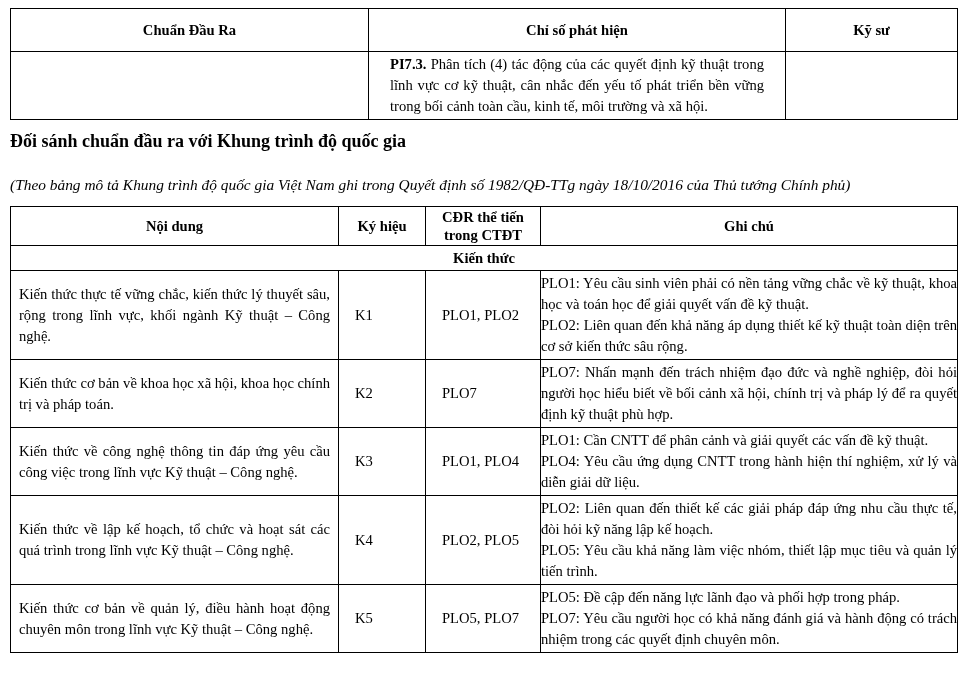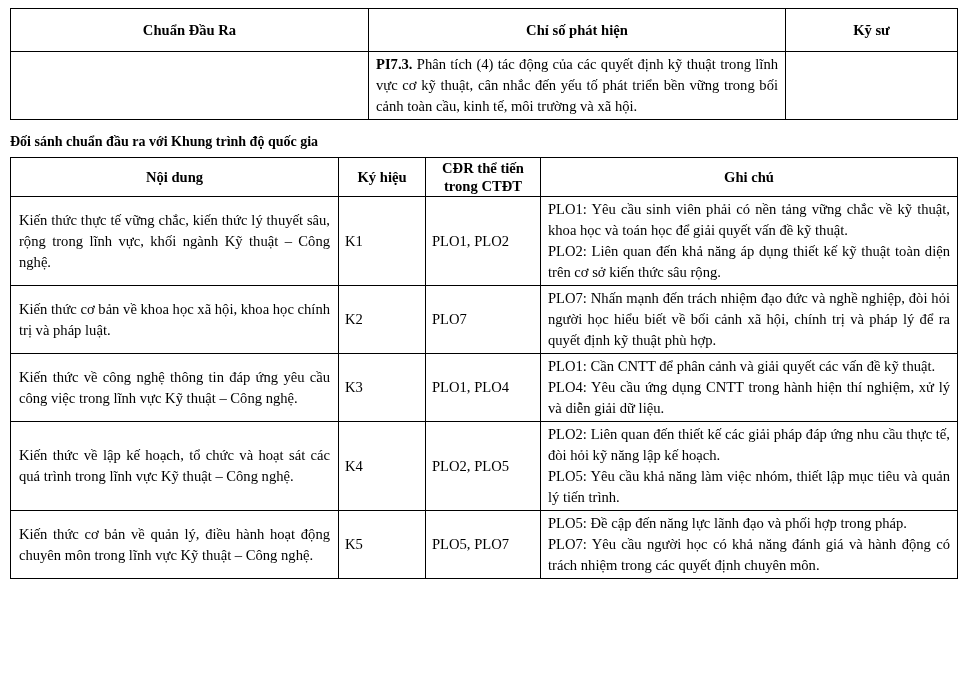--- a/index.html
+++ b/index.html
@@ -7,49 +7,49 @@
     width:967px; height:673px; overflow:hidden;
     font-family:"Liberation Serif", serif;
     color:#000; font-size:14.6px;
   }
   .doc { padding:8px 10px 0 10px; }
 
   table { border-collapse:collapse; table-layout:fixed; width:947px; }
   th, td {
     border:1.5px solid #000;
     vertical-align:middle;
-    padding:1px 6px;
+    padding:1px 16px;
     line-height:21px;
     overflow:hidden;
   }
 
   
   .t1 th { height:40px; text-align:center; font-weight:bold; }
-  .t1 .cell-pi { text-align:justify; padding:2px 7px; }
+  .t1 .cell-pi { text-align:justify; padding:2px 21px; }
   .t1 .cell-empty { height:58px; }
   .b { font-weight:bold; }
 
   
   .heading {
-    font-weight:bold; font-size:14px;
-    margin:11px 0 5px 0; line-height:21px;
+    font-weight:bold; font-size:18px;
+    margin:11px 0 20px 0; line-height:21px;
   }
   .note {
     font-style:italic; font-size:15.4px;
     line-height:26px; margin:0 0 8px 0;
     text-align:justify;
   }
 
   
   .t2 th { text-align:center; font-weight:bold; line-height:18px; height:36px; padding:1px 4px; }
   .t2 .section-row td { text-align:center; font-weight:bold; height:22px; line-height:20px; }
   .t2 .cell-noidung { text-align:justify; padding:2px 8px; }
   .t2 .cell-kyhieu { }
   .t2 .cell-cdr { }
-  .t2 .cell-ghichu { padding:2px 7px; vertical-align:middle;margin-top:8px; }
+  .t2 .cell-ghichu { padding:2px 0; vertical-align:middle;margin-top:8px; }
   .t2 .note-line { text-align:justify; }
 </style>
 </head>
 <body>
 
 <div class="doc">
 
   <table class="t1">
     <colgroup>
       <col style="width:358px">
@@ -66,48 +66,52 @@
     <tbody>
       <tr>
         <td class="cell-empty"></td>
         <td class="cell-pi"><span class="b">PI7.3.</span> <span>Phân tích (4) tác động của các quyết định kỹ thuật trong lĩnh vực cơ kỹ thuật, cân nhắc đến yếu tố phát triển bền vững trong bối cảnh toàn cầu, kinh tế, môi trường và xã hội.</span></td>
         <td class="cell-empty"></td>
       </tr>
     </tbody>
   </table>
 
   <p class="heading">Đối sánh chuẩn đầu ra với Khung trình độ quốc gia</p>
+  <p class="note">(Theo bảng mô tả Khung trình độ quốc gia Việt Nam ghi trong Quyết định số 1982/QĐ-TTg ngày 18/10/2016 của Thủ tướng Chính phủ)</p>
 
   <table class="t2">
     <colgroup>
       <col style="width:328px">
         <col style="width:87px">
         <col style="width:115px">
         <col style="width:417px">
     </colgroup>
     <thead>
       <tr>
         <th>Nội dung</th>
         <th>Ký hiệu</th>
         <th>CĐR thể tiến trong CTĐT</th>
         <th>Ghi chú</th>
       </tr>
     </thead>
     <tbody>
+      <tr class="section-row">
+        <td colspan="4">Kiến thức</td>
+      </tr>
     <tr>
           <td class="cell-noidung">Kiến thức thực tế vững chắc, kiến thức lý thuyết sâu, rộng trong lĩnh vực, khối ngành Kỹ thuật – Công nghệ.</td>
           <td class="cell-kyhieu">K1</td>
           <td class="cell-cdr">PLO1, PLO2</td>
           <td class="cell-ghichu">
             <div class="note-line">PLO1: Yêu cầu sinh viên phải có nền tảng vững chắc về kỹ thuật, khoa học và toán học để giải quyết vấn đề kỹ thuật.</div>
             <div class="note-line">PLO2: Liên quan đến khả năng áp dụng thiết kế kỹ thuật toàn diện trên cơ sở kiến thức sâu rộng.</div>
           </td>
         </tr>
         <tr>
-          <td class="cell-noidung">Kiến thức cơ bản về khoa học xã hội, khoa học chính trị và pháp luật.</td>
+          <td class="cell-noidung">Kiến thức cơ bản về khoa học xã hội, khoa học chính trị và pháp toán.</td>
           <td class="cell-kyhieu">K2</td>
           <td class="cell-cdr">PLO7</td>
           <td class="cell-ghichu">
             <div class="note-line">PLO7: Nhấn mạnh đến trách nhiệm đạo đức và nghề nghiệp, đòi hỏi người học hiểu biết về bối cảnh xã hội, chính trị và pháp lý để ra quyết định kỹ thuật phù hợp.</div>
           </td>
         </tr>
         <tr>
           <td class="cell-noidung">Kiến thức về công nghệ thông tin đáp ứng yêu cầu công việc trong lĩnh vực Kỹ thuật – Công nghệ.</td>
           <td class="cell-kyhieu">K3</td>
           <td class="cell-cdr">PLO1, PLO4</td>

